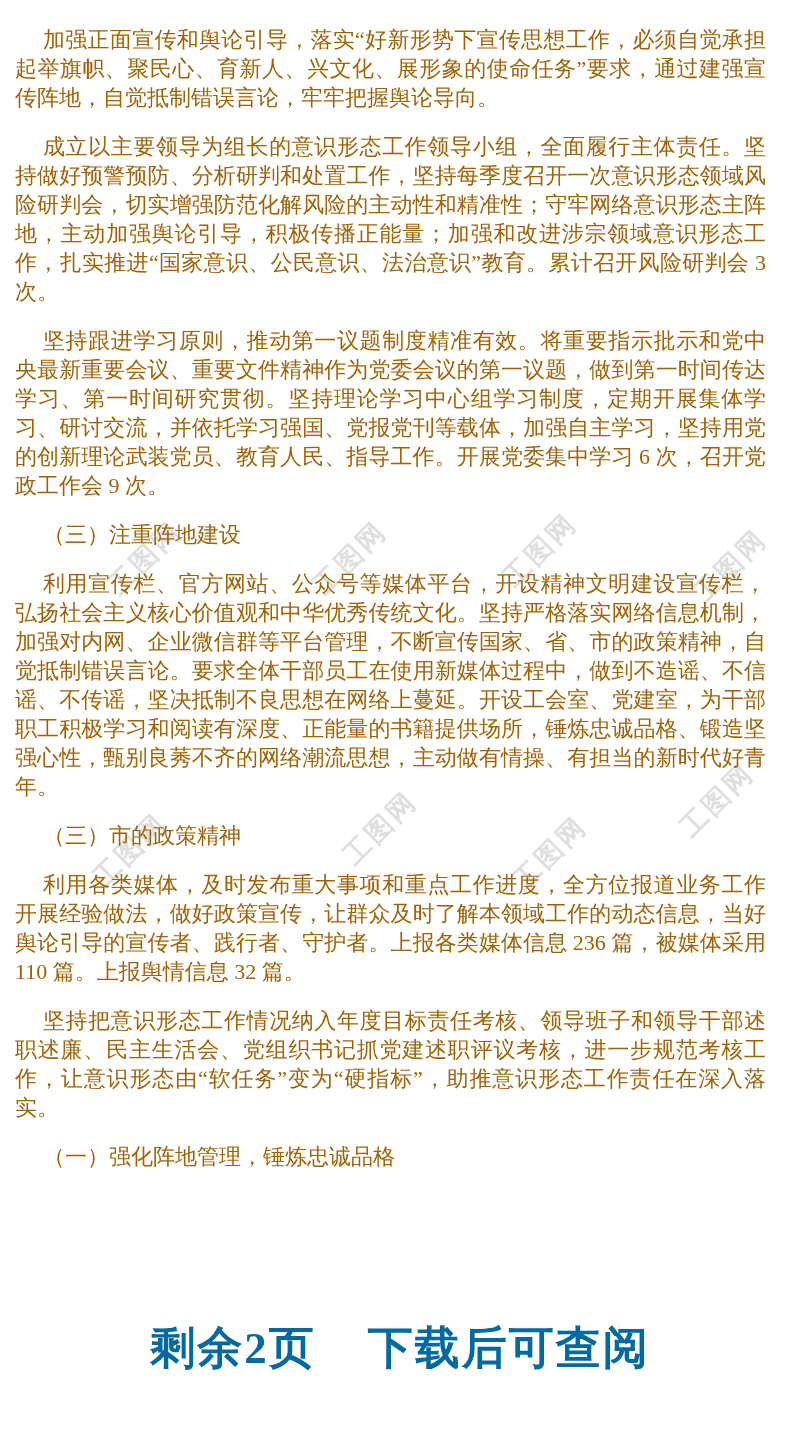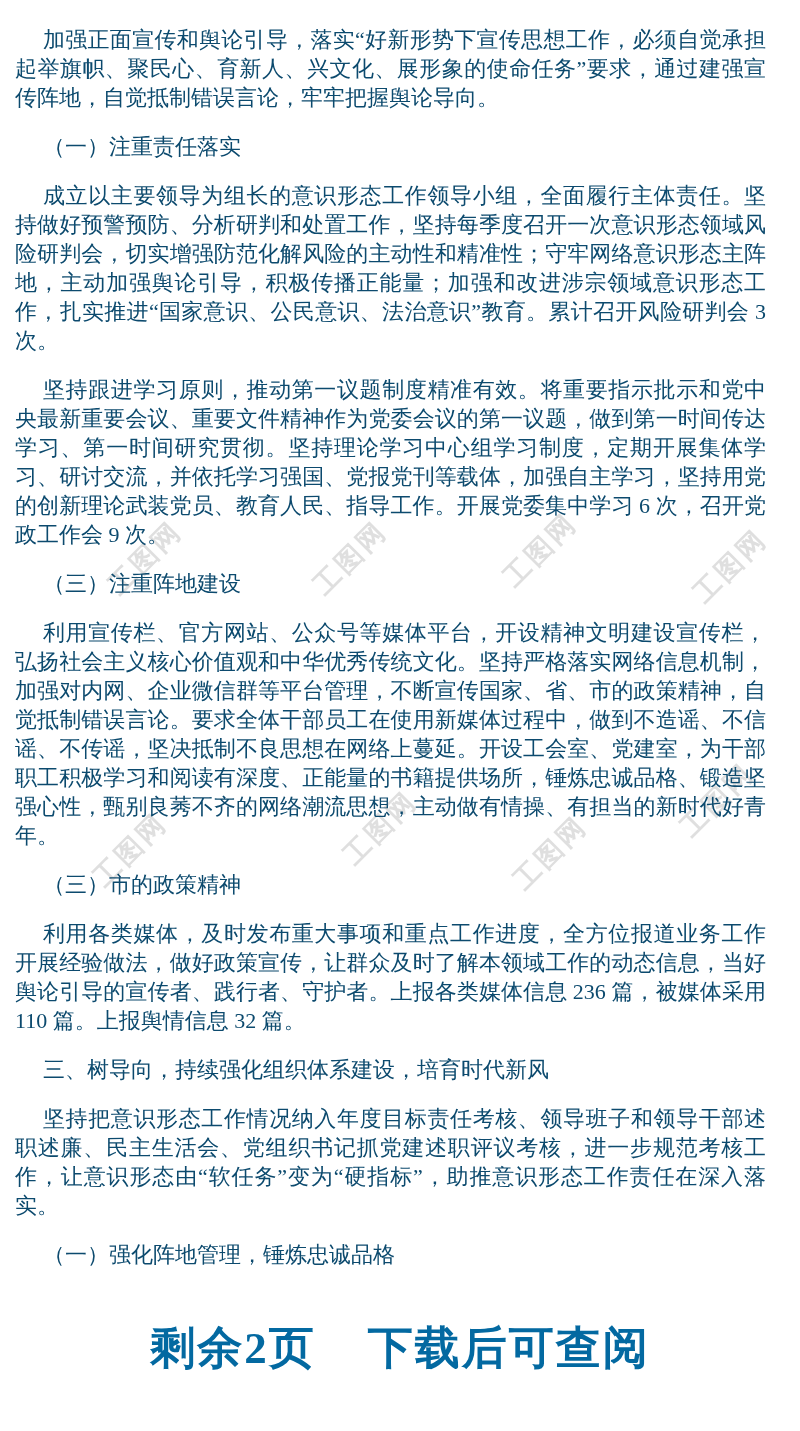--- a/index.html
+++ b/index.html
@@ -74,29 +74,27 @@
       <span class="watermark" style="left: 100px; top: 540px; color: rgba(140, 140, 140, 0.28);">工图网</span>
       <span class="watermark" style="left: 305px; top: 540px; color: rgba(140, 140, 140, 0.28);">工图网</span>
       <span class="watermark" style="left: 495px; top: 532px; color: rgba(140, 140, 140, 0.28);">工图网</span>
       <span class="watermark" style="left: 685px; top: 548px; color: rgba(140, 140, 140, 0.28);">工图网</span>
       <span class="watermark" style="left: 85px; top: 832px; color: rgba(140, 140, 140, 0.28);">工图网</span>
       <span class="watermark" style="left: 335px; top: 810px; color: rgba(140, 140, 140, 0.28);">工图网</span>
       <span class="watermark" style="left: 505px; top: 835px; color: rgba(140, 140, 140, 0.28);">工图网</span>
       <span class="watermark" style="left: 672px; top: 782px; color: rgba(140, 140, 140, 0.28);">工图网</span>
     </div>
 
-  <div class="doc-body" id="doc-body" style="color: #0c4a6e;">
+  <div class="doc-body" id="doc-body" style="color: #a16207;">
       <p class="body">加强正面宣传和舆论引导，落实“好新形势下宣传思想工作，必须自觉承担起举旗帜、聚民心、育新人、兴文化、展形象的使命任务”要求，通过建强宣传阵地，自觉抵制错误言论，牢牢把握舆论导向。</p>
-      <p class="heading">（一）注重责任落实</p>
       <p class="body">成立以主要领导为组长的意识形态工作领导小组，全面履行主体责任。坚持做好预警预防、分析研判和处置工作，坚持每季度召开一次意识形态领域风险研判会，切实增强防范化解风险的主动性和精准性；守牢网络意识形态主阵地，主动加强舆论引导，积极传播正能量；加强和改进涉宗领域意识形态工作，扎实推进“国家意识、公民意识、法治意识”教育。累计召开风险研判会 3 次。</p>
       <p class="body">坚持跟进学习原则，推动第一议题制度精准有效。将重要指示批示和党中央最新重要会议、重要文件精神作为党委会议的第一议题，做到第一时间传达学习、第一时间研究贯彻。坚持理论学习中心组学习制度，定期开展集体学习、研讨交流，并依托学习强国、党报党刊等载体，加强自主学习，坚持用党的创新理论武装党员、教育人民、指导工作。开展党委集中学习 6 次，召开党政工作会 9 次。</p>
       <p class="heading">（三）注重阵地建设</p>
       <p class="body">利用宣传栏、官方网站、公众号等媒体平台，开设精神文明建设宣传栏，弘扬社会主义核心价值观和中华优秀传统文化。坚持严格落实网络信息机制，加强对内网、企业微信群等平台管理，不断宣传国家、省、市的政策精神，自觉抵制错误言论。要求全体干部员工在使用新媒体过程中，做到不造谣、不信谣、不传谣，坚决抵制不良思想在网络上蔓延。开设工会室、党建室，为干部职工积极学习和阅读有深度、正能量的书籍提供场所，锤炼忠诚品格、锻造坚强心性，甄别良莠不齐的网络潮流思想，主动做有情操、有担当的新时代好青年。</p>
       <p class="heading">（三）市的政策精神</p>
       <p class="body">利用各类媒体，及时发布重大事项和重点工作进度，全方位报道业务工作开展经验做法，做好政策宣传，让群众及时了解本领域工作的动态信息，当好舆论引导的宣传者、践行者、守护者。上报各类媒体信息 236 篇，被媒体采用 110 篇。上报舆情信息 32 篇。</p>
-      <p class="heading">三、树导向，持续强化组织体系建设，培育时代新风</p>
       <p class="body">坚持把意识形态工作情况纳入年度目标责任考核、领导班子和领导干部述职述廉、民主生活会、党组织书记抓党建述职评议考核，进一步规范考核工作，让意识形态由“软任务”变为“硬指标”，助推意识形态工作责任在深入落实。</p>
       <p class="heading">（一）强化阵地管理，锤炼忠诚品格</p>
     </div>
 
   <div class="preview-footer" style="color: #0369a1;"><span>剩余2页</span><span class="gap"></span><span>下载后可查阅</span></div>
 
 </div>
 
 </body></html>

